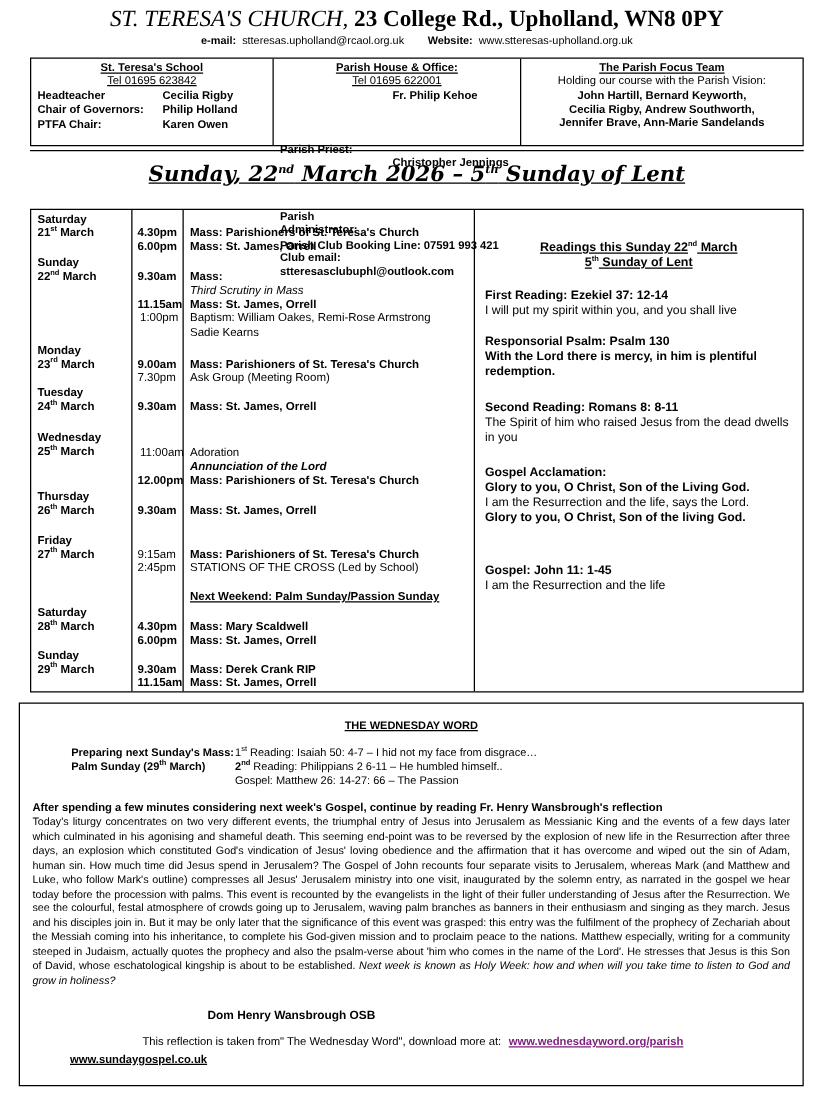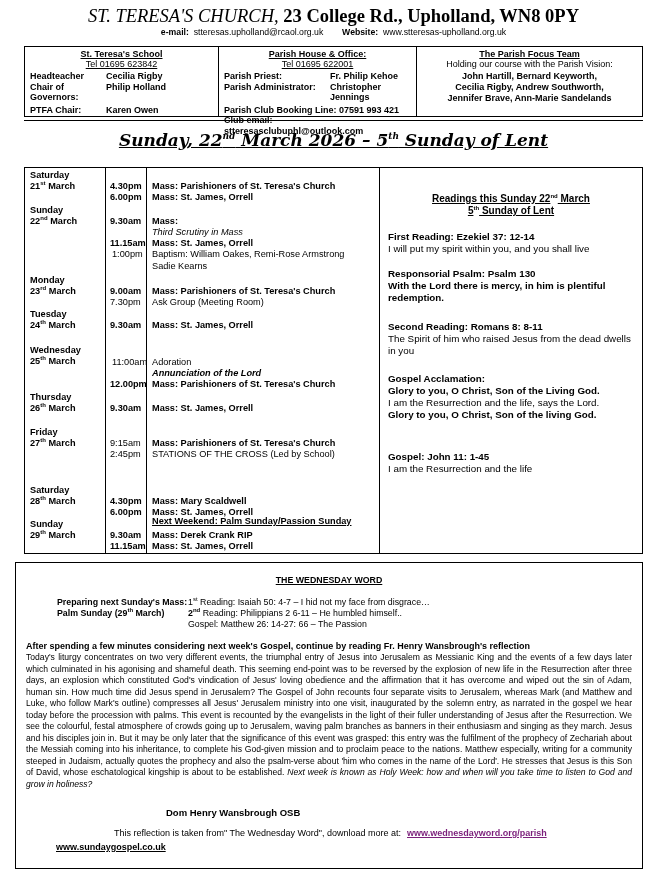--- a/index.html
+++ b/index.html
@@ -14,42 +14,42 @@
 
   .info-box { position: absolute; top: 46px; left: 24px; width: 619px; height: 71px; border: 1px solid #000; display: flex; }
   .info-col { border-right: 1px solid #000; padding: 2px 5px; }
   .info-col:last-child { border-right: none; }
   .col-school { width: 194px; }
   .col-parish { width: 198px; }
   .col-focus { flex: 1; }
   .col-head { text-align: center; font-weight: bold; text-decoration: underline; font-size: 9px; line-height: 10px; }
   .col-tel { text-align: center; text-decoration: underline; font-size: 9px; line-height: 10px; margin-bottom: 2px; }
   .kv { display: flex; font-weight: bold; font-size: 9px; line-height: 10.5px; }
-  .kv .k { width: 76px; flex-shrink: 0; }
-  .kv.p .k { width: 106px; }
+  .kv .k { width: 100px; flex-shrink: 0; }
+  .kv.p .k { width: 90px; margin-top: 43px; }
   .kv.gap-top { margin-top: 2px; }
   .plain-b { font-weight: bold; font-size: 9px; line-height: 10.5px; }
   .focus-sub { text-align: center; font-size: 9px; line-height: 10px; }
   .focus-names { font-weight: bold; font-size: 9px; line-height: 10.8px; text-align: center; margin-top: 2px; }
 
   .hr-top { position: absolute; top: 120px; left: 24px; width: 619px; border-top: 1px solid #000; }
 
   .sunday-title { position: absolute; top: 130px; left: 0; width: 667px; text-align: center; font-family: "DejaVu Serif", serif; font-style: italic; font-weight: bold; font-size: 17px; text-decoration: underline; }
   .sunday-title sup { font-size: 9px; }
 
   .schedule { position: absolute; top: 167px; left: 24px; width: 619px; height: 387px; border: 1px solid #000; display: flex; }
   .sch-day { width: 81px; border-right: 1px solid #000; position: relative; }
   .sch-time { width: 41px; border-right: 1px solid #000; position: relative; }
   .sch-event { width: 233px; border-right: 1px solid #000; position: relative; }
   .sch-readings { flex: 1; position: relative; padding: 0 8px; }
 
   .abs { position: absolute; font-size: 9.2px; line-height: 11px; white-space: nowrap; }
   .b { font-weight: bold; }
   .i { font-style: italic; }
-  .u { text-decoration: underline; margin-top: 44px; }
+  .u { text-decoration: underline; }
   sup { font-size: 6px; vertical-align: super; line-height: 0; }
 
   .rd-head { position: absolute; top: 25px; left: 0; width: 100%; text-align: center; font-weight: bold; font-size: 10px; line-height: 12px; }
   .rd-head span { text-decoration: underline; }
   .rd-block { position: absolute; left: 8px; width: 250px; font-size: 9.8px; line-height: 11.9px; }
 
   .ww-box { position: absolute; top: 562px; left: 15px; width: 628px; height: 307px; border: 1px solid #000; }
   .ww-title { position: absolute; top: 12px; left: 0; width: 100%; text-align: center; font-weight: bold; text-decoration: underline; font-size: 8.8px; }
   .ww-prep { position: absolute; top: 34px; left: 10px; font-size: 8.8px; line-height: 11px; }
   .ww-prep .row { display: flex; }

